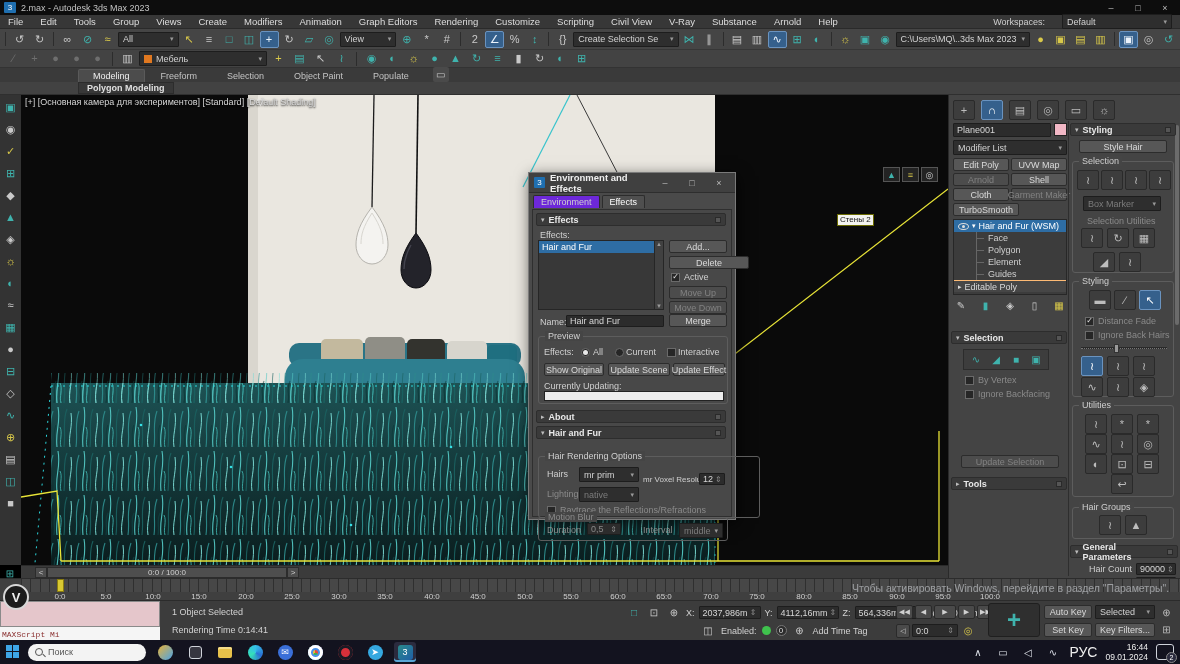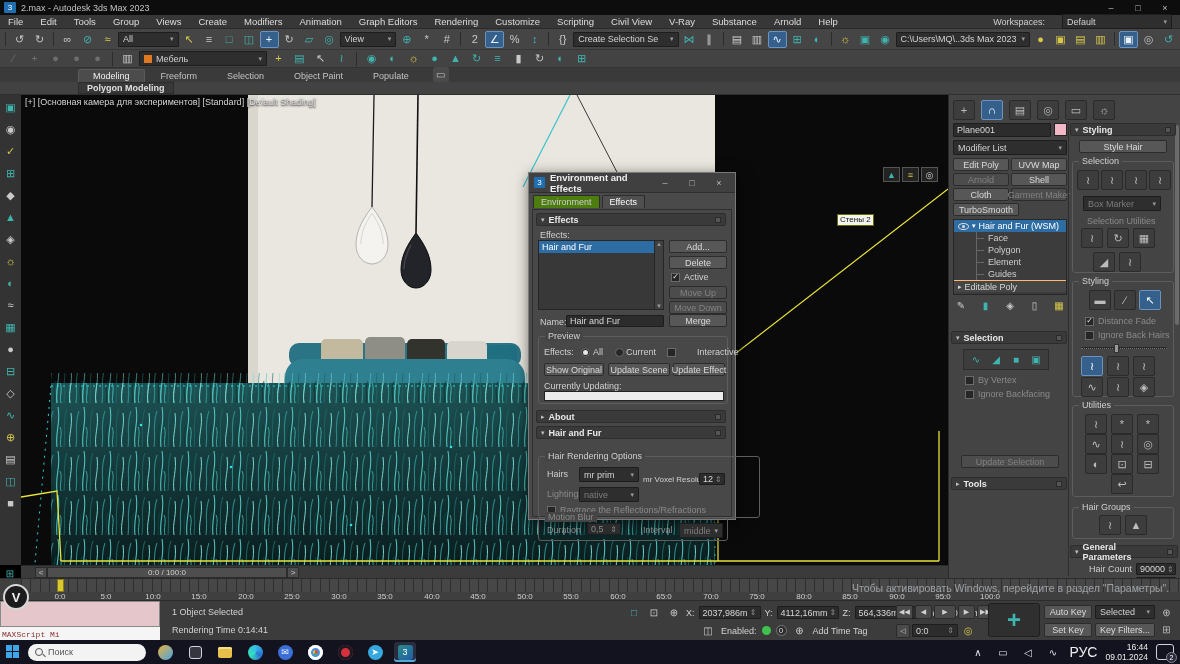--- a/index.html
+++ b/index.html
@@ -67,21 +67,21 @@
   .treerow:after{content:"";position:absolute;left:22px;top:6px;width:8px;height:1px;background:#666}
   .eye{width:11px;height:7px;border:1px solid #ddd;border-radius:50%;position:relative;flex:none}
   .eye:after{content:"";position:absolute;left:3px;top:1px;width:3px;height:3px;border-radius:50%;background:#ddd}
   .slider{position:relative;height:8px}
   .slider .trk{position:absolute;left:0;right:0;top:3px;height:2px;background:#2a2a2a;border-bottom:1px dotted #777}
   .slider .hnd{position:absolute;left:38%;top:0;width:5px;height:9px;background:#9a9a9a;border:1px solid #333}
   
   #dlg{left:528px;top:172px;width:208px;height:348px;background:#4a4a4a;border:1px solid #7a7a7a;box-shadow:2px 4px 14px rgba(0,0,0,.65);z-index:30}
   #dlgtitle{height:20px;background:#404040;border-bottom:1px solid #2e2e2e;display:flex;align-items:center;padding:0 5px;gap:5px}
   #dlgtitle .t{font-size:9.5px;font-weight:bold;color:#efefef;flex:1}
-  .dtab{height:13px;padding:0 7px;display:flex;align-items:center;font-size:9px;color:#cfcfcf;background:#4d7c0f;border:1px solid #2c2c2c;border-bottom:none;border-radius:2px 2px 0 0}
+  .dtab{height:13px;padding:0 7px;display:flex;align-items:center;font-size:9px;color:#cfcfcf;background:#6d28d9;border:1px solid #2c2c2c;border-bottom:none;border-radius:2px 2px 0 0}
   .dtab.on{background:#4f4f4f;color:#fff}
   #dlist{background:#383838;border:1px solid #262626}
   .ditem{height:12px;display:flex;align-items:center;padding:0 3px;font-size:9px;color:#fff;background:#2e6da4}
   .dscroll{position:absolute;right:0;top:0;width:9px;height:100%;background:#414141;border-left:1px solid #262626;display:flex;flex-direction:column;justify-content:space-between;align-items:center;font-size:6px;color:#999}
   .prog{background:#ececec;border:1px solid #222;height:10px}
   
   #tslider{left:21px;top:565px;width:927px;height:13px;background:#3b3b3b;border-top:1px solid #2a2a2a;display:flex;align-items:center}
   .tsbtn{height:11px;background:#4e4e4e;border:1px solid #2c2c2c;display:flex;align-items:center;justify-content:center;color:#cfcfcf;font-size:8px}
   #trackbar{left:0;top:578px;width:1180px;height:22px;background:#3f3f3f;border-top:1px solid #2c2c2c}
   #ruler{position:absolute;left:21px;top:0;width:1159px;height:13px;background:#474747;background-image:repeating-linear-gradient(to right,#2f2f2f 0,#2f2f2f 1px,transparent 1px,transparent 9.33px)}
@@ -562,21 +562,21 @@
     <div id="dlist" style="position:absolute;left:5px;top:30px;width:126px;height:70px">
       <div class="ditem">
           <span>Hair and Fur</span>
         </div>
       <div class="dscroll">
           <span>▲</span>
           <span>▼</span>
         </div>
     </div>
     <div class="btn" style="position:absolute;left:136px;top:30px;width:58px;height:13px">Add...</div>
-    <div class="btn" style="position:absolute;left:136px;top:46px;width:58px;height:13px">Delete</div>
+    <div class="btn" style="position:absolute;left:136px;top:46px;width:80px;height:13px">Delete</div>
     <div class="row" style="position:absolute;left:138px;top:62px;gap:4px">
       <span class="chk">✓</span>
       <span class="lbl">Active</span>
     </div>
     <div class="btn dis" style="position:absolute;left:136px;top:76px;width:58px;height:13px">Move Up</div>
     <div class="btn dis" style="position:absolute;left:136px;top:91px;width:58px;height:13px">Move Down</div>
     <span class="lbl" style="position:absolute;left:7px;top:107px">Name:</span>
     <div class="fld" style="position:absolute;left:33px;top:105px;width:98px;height:12px">
         <span>Hair and Fur</span>
       </div>
@@ -586,21 +586,21 @@
       <span class="glab">Preview</span>
       <span class="lbl" style="position:absolute;left:5px;top:10px">Effects:</span>
       <div class="row" style="position:absolute;left:42px;top:10px;gap:3px">
         <span class="rad on"></span>
         <span class="lbl">All</span>
       </div>
       <div class="row" style="position:absolute;left:76px;top:10px;gap:2px">
         <span class="rad"></span>
         <span class="lbl">Current</span>
       </div>
-      <div class="row" style="position:absolute;left:128px;top:10px;gap:21px">
+      <div class="row" style="position:absolute;left:128px;top:10px;gap:2px">
         <span class="chk"></span>
         <span class="lbl">Interactive</span>
       </div>
       <div class="btn" style="position:absolute;left:5px;top:26px;width:60px;height:13px">Show Original</div>
       <div class="btn" style="position:absolute;left:69px;top:26px;width:62px;height:13px">Update Scene</div>
       <div class="btn" style="position:absolute;left:134px;top:26px;width:52px;height:13px">Update Effect</div>
       <span class="lbl" style="position:absolute;left:5px;top:44px">Currently Updating:</span>
       <div class="prog" style="position:absolute;left:5px;top:54px;width:180px"></div>
     </div>
 

